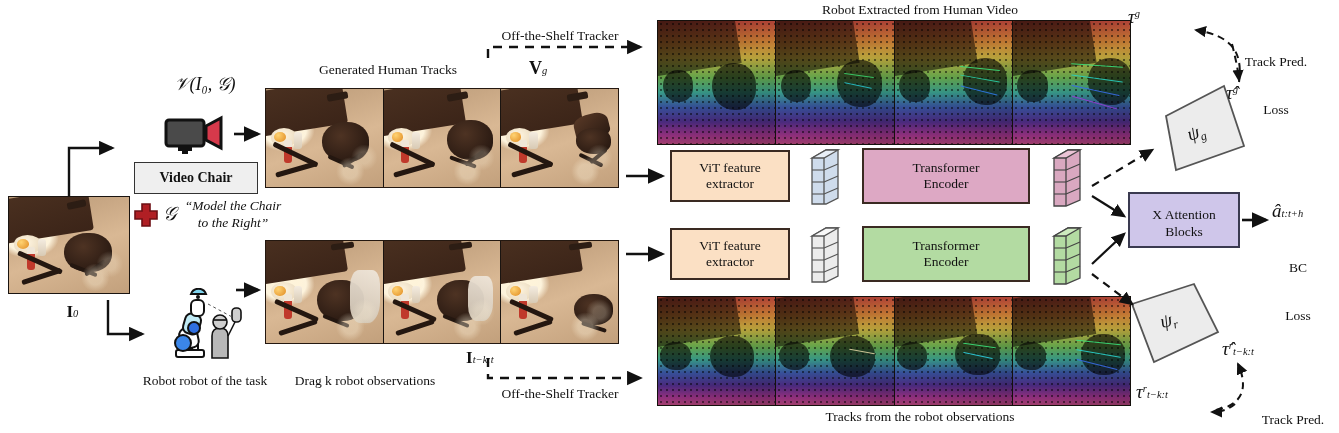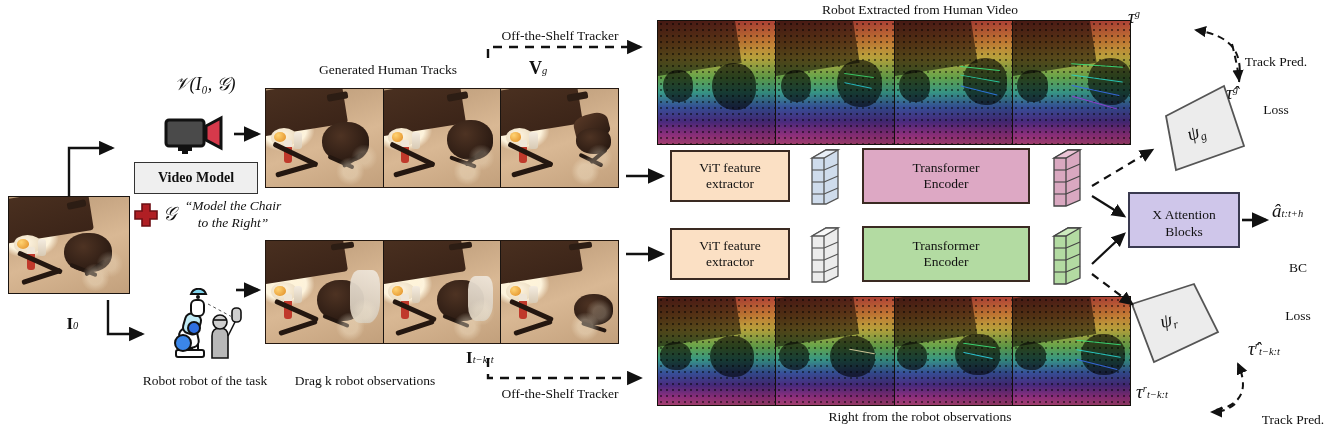--- a/index.html
+++ b/index.html
@@ -84,37 +84,37 @@
     <div class="bottle"></div>
     <div class="cup"></div>
     <div class="chairSeat" style="left:46%;top:38%;"></div>
     <div class="leg" style="left:50%;top:74%;width:24%;height:4px;transform:rotate(22deg);"></div>
     <div class="leg" style="left:62%;top:72%;width:20%;height:4px;transform:rotate(-36deg);"></div>
     <div class="leg" style="left:6%;top:66%;width:40%;height:5px;transform:rotate(24deg);"></div>
     <div class="leg" style="left:10%;top:80%;width:34%;height:5px;transform:rotate(-18deg);"></div>
     <div class="floorspec"></div>
   </div>
 </div>
-<div class="abs lbl" style="left:8px;top:298px;width:122px;">
+<div class="abs lbl" style="left:8px;top:286px;width:122px;">
   <span class="math" style="font-style:normal;font-weight:bold;">I</span><span class="sub">0</span>
 </div>
 
 <div class="abs math" style="left:150px;top:74px;width:110px;text-align:center;font-size:18px;">𝒱(I₀, 𝒢)</div>
 
 <div class="abs" style="left:164px;top:114px;width:62px;height:40px;">
   <svg width="62" height="40" viewBox="0 0 62 40">
     <rect x="2" y="6" width="38" height="26" rx="3" fill="#4a4a4a" stroke="#111" stroke-width="3"></rect>
     <path d="M42 12 L57 4 L57 34 L42 26 Z" fill="#d6394b" stroke="#111" stroke-width="3"></path>
     <rect x="14" y="32" width="14" height="5" fill="#111"></rect>
     <rect x="18" y="36" width="6" height="4" fill="#111"></rect>
   </svg>
 </div>
 
 <div class="box vmbox" style="left:134px;top:162px;width:124px;height:32px;">
-  <span>Video Model</span>
+  <span>Video Chair</span>
 </div>
 
 <div class="abs" style="left:134px;top:203px;width:24px;height:24px;">
   <svg width="24" height="24" viewBox="0 0 24 24">
     <path d="M8 1 H16 V8 H23 V16 H16 V23 H8 V16 H1 V8 H8 Z" fill="#b01f24" stroke="#6d1014" stroke-width="1.6"></path>
   </svg>
 </div>
 <div class="abs math" style="left:163px;top:203px;font-size:19px;">𝒢</div>
 <div class="abs" style="left:178px;top:198px;width:110px;text-align:center;font-family:'Liberation Serif',serif;font-style:italic;font-size:13.5px;line-height:1.25;">
   <div>“Model the Chair</div>
@@ -336,21 +336,21 @@
       <div class="trkimg"></div>
       <div class="trkdesk"></div>
     <div class="trkchair" style="left:58%;top:34%;"></div>
     <div class="trkchair" style="left:2%;top:42%;width:26%;height:26%;"></div>
     <div class="dots dark"></div>
     <div class="streak" style="left:54%;top:42%;width:38%;background:#3ae07a;transform:rotate(6deg);"></div>
     <div class="streak" style="left:54%;top:52%;width:38%;background:#2ad2cc;transform:rotate(10deg);"></div>
     <div class="streak" style="left:54%;top:62%;width:36%;background:#3a6ce8;transform:rotate(14deg);"></div>
   </div>
 </div>
-<div class="abs lbl" style="left:700px;top:409px;width:440px;text-align:center;">Right from the robot observations</div>
+<div class="abs lbl" style="left:700px;top:409px;width:440px;text-align:center;">Tracks from the robot observations</div>
 
 <div class="box" style="left:670px;top:150px;width:120px;height:52px;background:#fbe0c4;">
   <span style="white-space:pre-line;">ViT feature
 extractor</span>
 </div>
 <div class="box" style="left:670px;top:228px;width:120px;height:52px;background:#fbe0c4;">
   <span style="white-space:pre-line;">ViT feature
 extractor</span>
 </div>
 
@@ -447,21 +447,21 @@
 </div>
 
 <div class="abs" style="left:1272px;top:200px;">
   <span class="math" style="font-size:19px;">â</span><span class="sub">t:t+h</span>
 </div>
 <div class="abs lbl" style="left:1258px;top:228px;width:80px;text-align:center;">
   <div>BC</div>
   <div>Loss</div>
 </div>
 
-<div class="abs" style="left:1222px;top:338px;margin-left:26px;">
+<div class="abs" style="left:1222px;top:338px;">
   <span class="math" style="font-size:19px;">τ̂</span><span class="sup">r</span><span class="sub">t−k:t</span>
 </div>
 <div class="abs lbl" style="left:1248px;top:380px;width:90px;text-align:center;">
   <div>Track Pred.</div>
   
 </div>
 <div class="abs" style="left:1136px;top:381px;">
   <span class="math" style="font-size:19px;">τ</span><span class="sup">r</span><span class="sub">t−k:t</span>
 </div>
 

